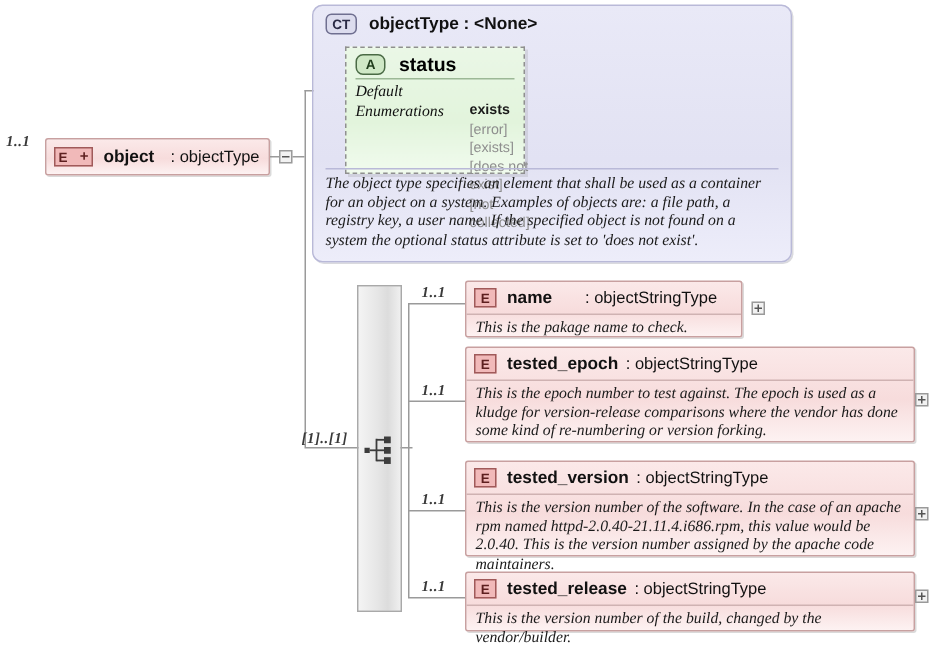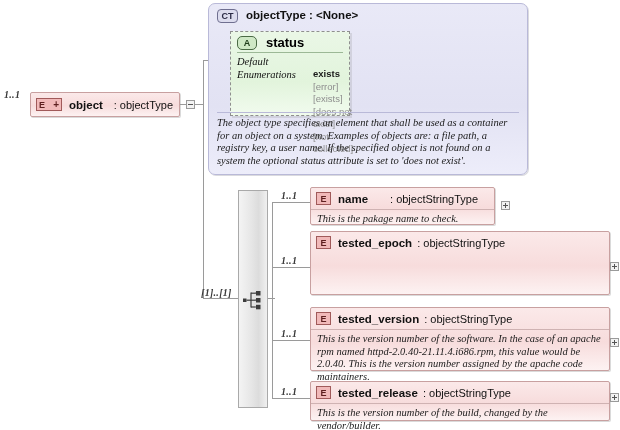--- a/index.html
+++ b/index.html
@@ -132,20 +132,21 @@
   .ct-box {
     position: absolute;
     box-sizing: border-box;
     border: 1px solid #b9b9d8;
     background: linear-gradient(to bottom, #e9e9f7 0%, #e2e2f3 60%, #ededfa 100%);
     border-radius: 7px;
     box-shadow: 1px 1px 0 rgba(150,150,160,0.35);
   }
   .ct-head {
     display: flex;
+    align-items: center;
     padding: 5px 8px 3px 8px;
   }
   .ct-badge {
     display: inline-flex;
     align-items: center;
     justify-content: center;
     width: 21px;
     height: 14px;
     border: 1px solid #6f6f90;
     border-radius: 4px;
@@ -350,20 +351,21 @@
   <div class="mult" style="left:281px; top:255px;">1..1</div>
   <div class="elem-box" style="left:310px; top:231px; width:300px; height:64px;">
     <div class="elem-head">
       <span class="badge">E</span>
       <span class="elem-name">tested_epoch</span>
       <span class="elem-type" style="margin-left:5px;">
         <span>:</span>
         <span>objectStringType</span>
       </span>
     </div>
+    <div class="elem-doc">This is the epoch number to test against.  The epoch is used as a kludge for version-release comparisons where the vendor has done some kind of re-numbering or version forking.</div>
   </div>
   <div class="handle plus" style="left:610px; top:262px;"></div>
 
   <div class="mult" style="left:281px; top:328px;">1..1</div>
   <div class="elem-box" style="left:310px; top:307px; width:300px; height:64px;">
     <div class="elem-head">
       <span class="badge">E</span>
       <span class="elem-name">tested_version</span>
       <span class="elem-type" style="margin-left:5px;">
         <span>:</span>

